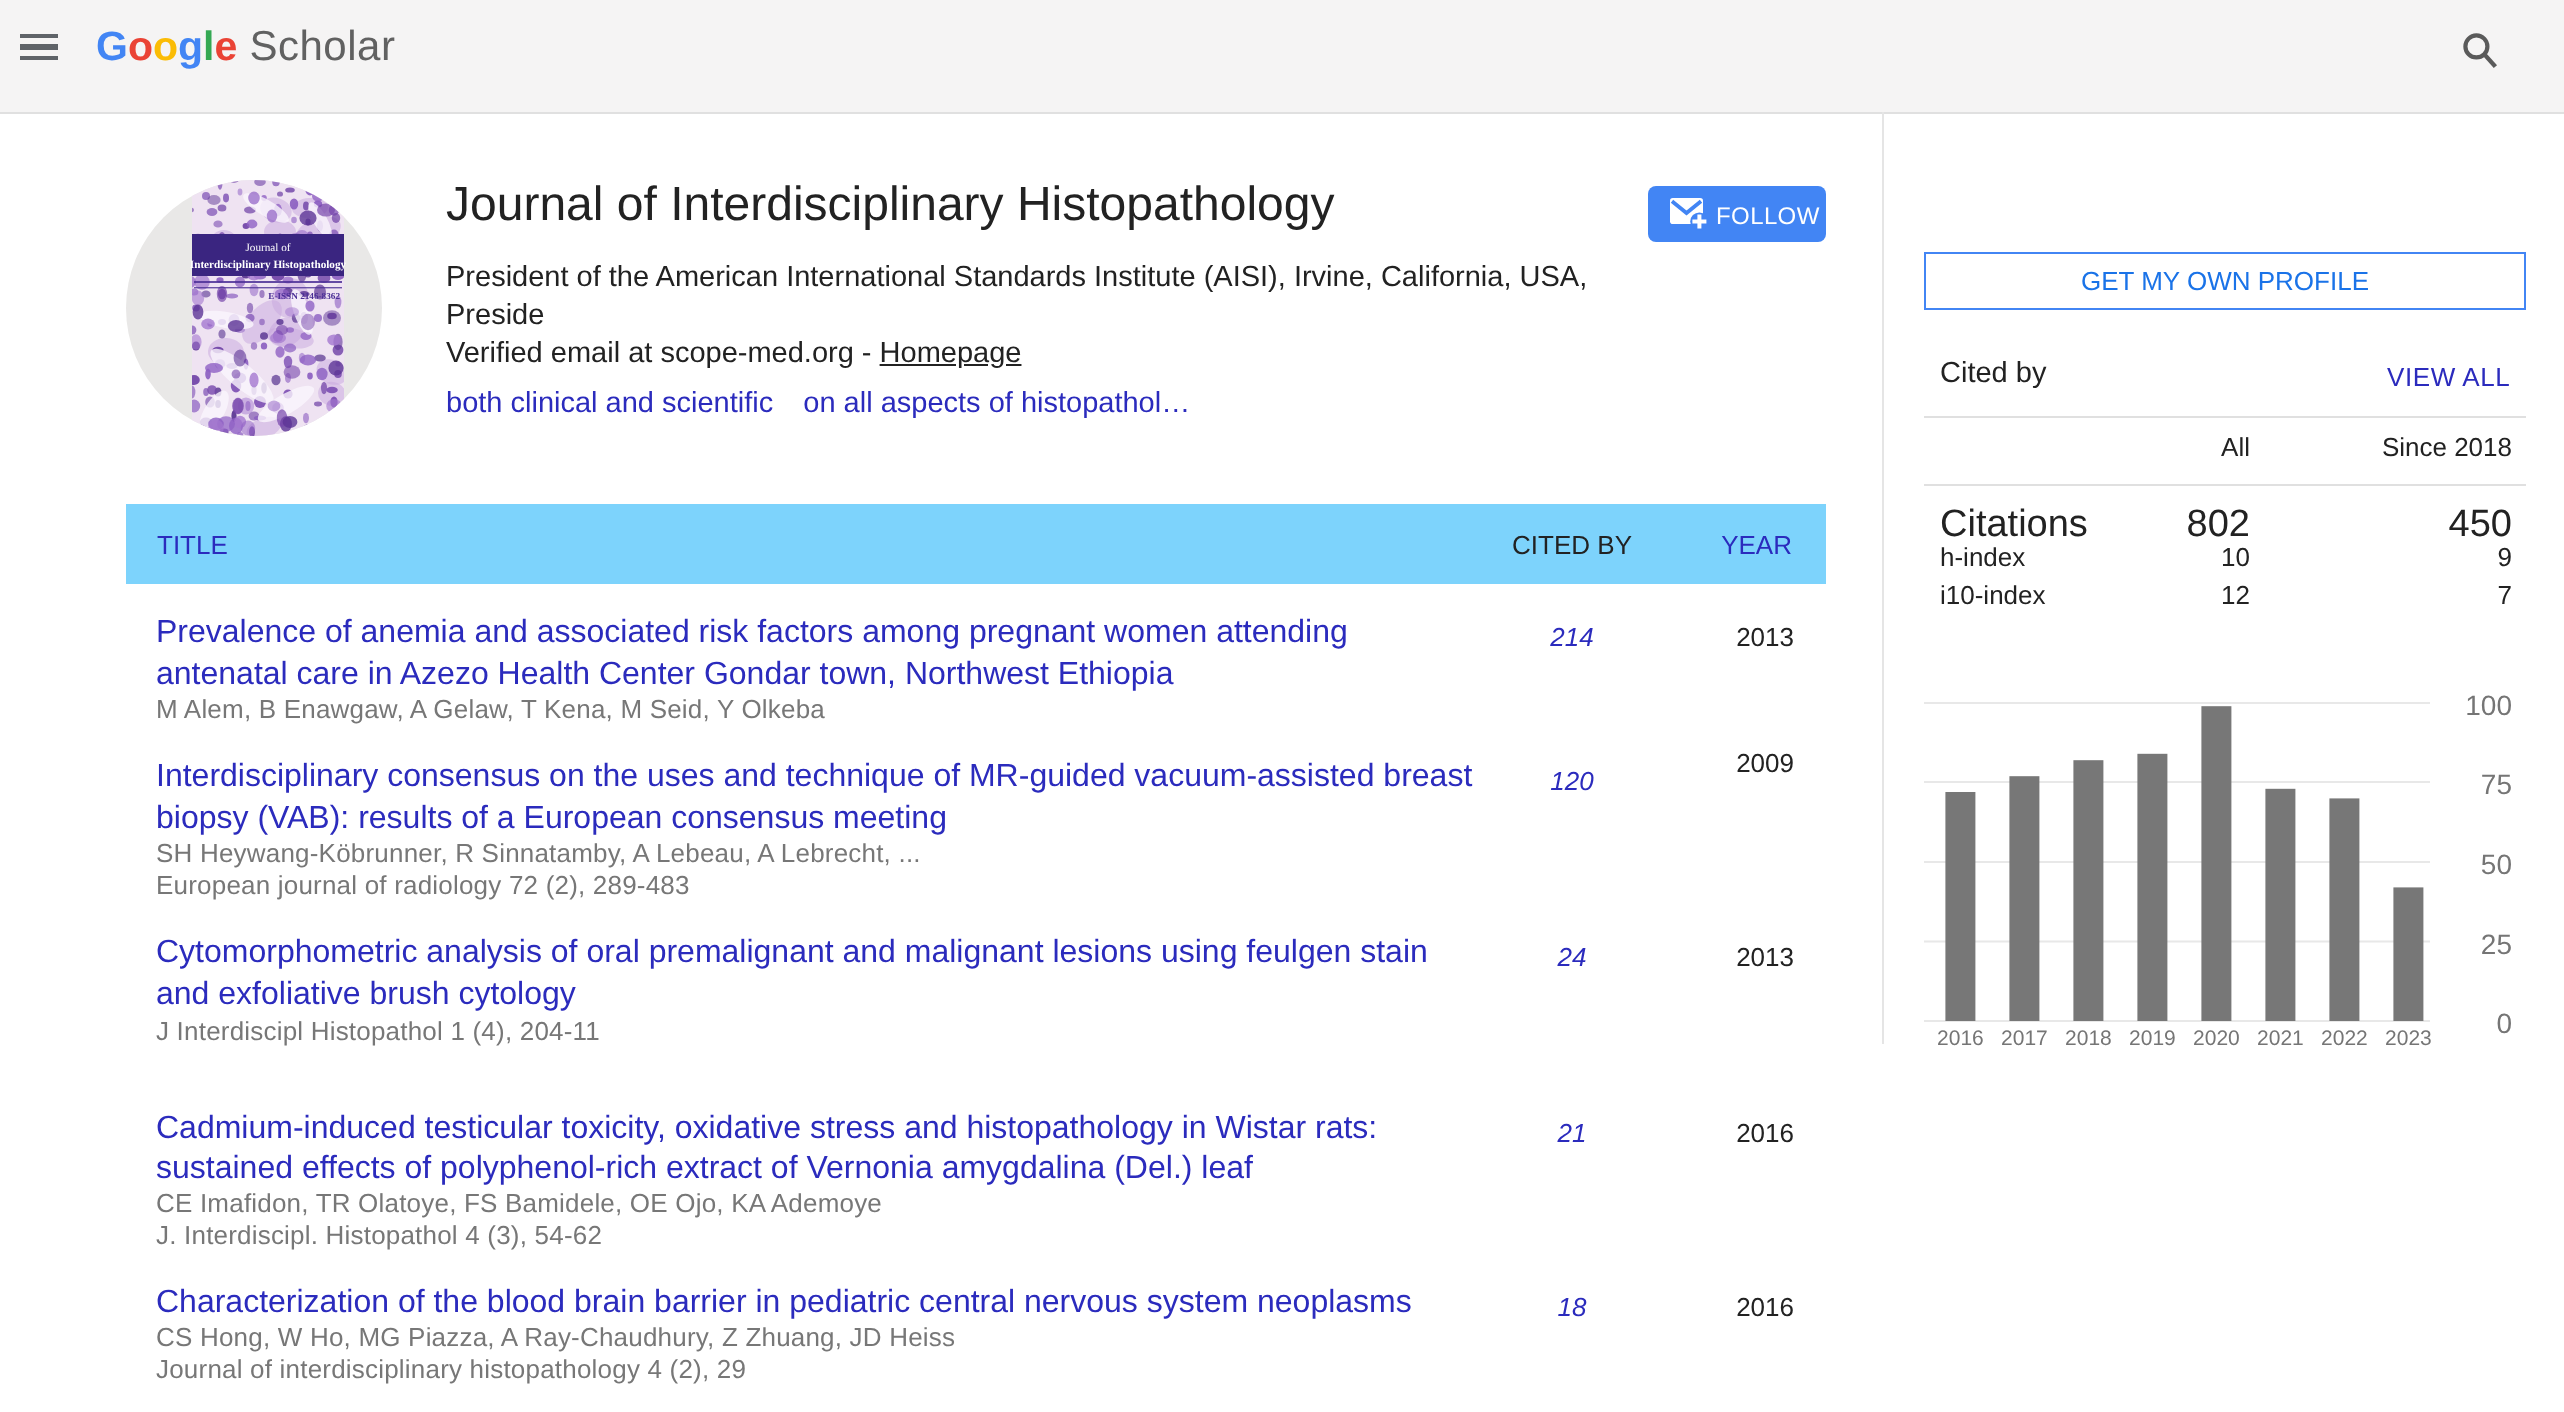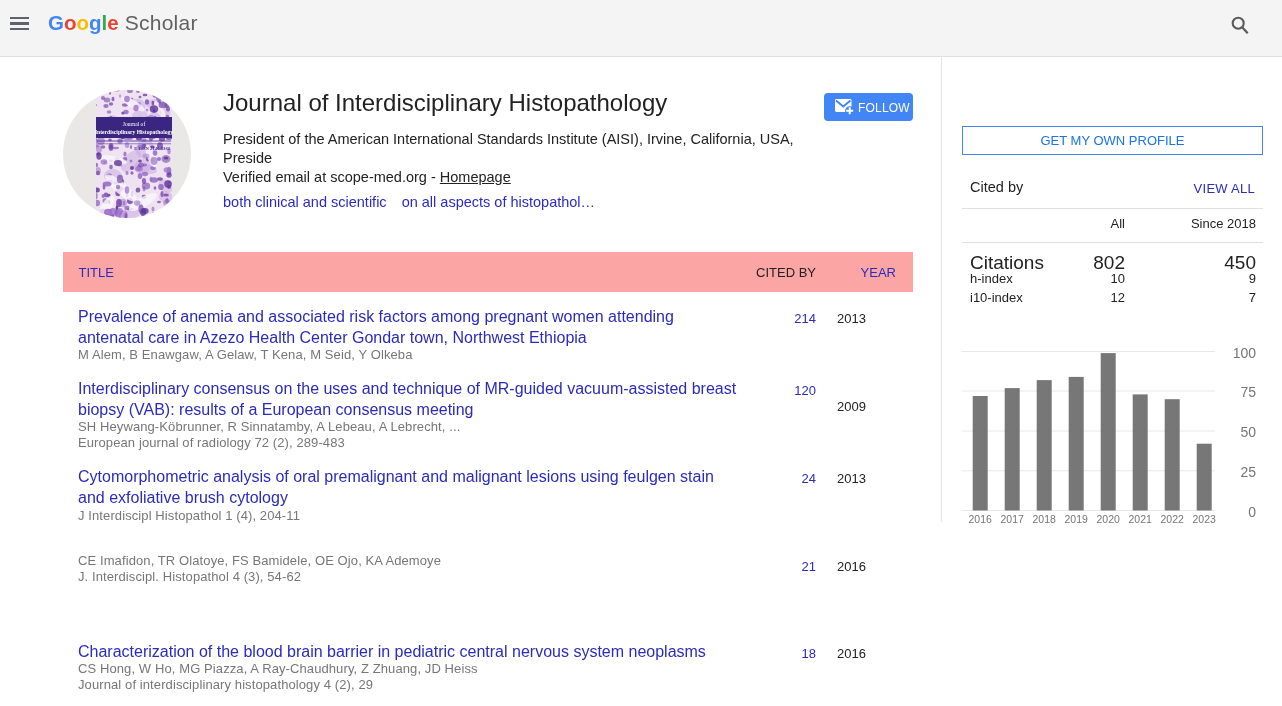--- a/index.html
+++ b/index.html
@@ -23,29 +23,29 @@
 #pname { left:223px; top:88.5px; font-size:24px; color:#222; }
 #paff { left:223px; top:129.5px; font-size:14.5px; color:#222; line-height:19px; width:590px; }
 #pverif { left:223px; top:169px; font-size:14.5px; color:#222; }
 #pints { left:223px; top:193.5px; font-size:14.5px; }
 #pints a { margin-right:15px;margin-top:12px; }
 #followbtn { left:824px; top:93px; width:89px; height:28px; background:#4285f4;
   border-radius:4px; color:#fff; font-size:13px; }
 #followbtn span { position:absolute; left:34px; top:7.5px; font-size:12px; letter-spacing:0.2px; }
 
 
-#thead { left:63px; top:252px; width:850px; height:40px; background:#fca5a5; font-size:13px; }
+#thead { left:63px; top:252px; width:850px; height:40px; background:#7dd3fc; font-size:13px; }
 #thead .t1 { position:absolute; left:15.5px; top:13px; }
 #thead .t2 { position:absolute; right:97px; top:13px; color:#222; }
 #thead .t3 { position:absolute; right:17px; top:13px; }
 .row { left:78px; width:664px; }
 .row .ti { font-size:16px; line-height:20.5px; color:#2b2bbd; }
 .row .au, .row .jo { font-size:13px; letter-spacing:0.1px; line-height:16px; color:#777; } .row .au { margin-top:-1.3px; }
-.cb { width:60px; text-align:right; font-size:13px; }
-.yr { width:60px; text-align:left; font-size:13px; color:#222; }
+.cb { width:60px; text-align:center; font-size:13px;font-style:italic; }
+.yr { width:60px; text-align:right; font-size:13px; color:#222; }
 
 
 #divider { left:941px; top:56px; width:1px; height:466px; background:#e5e5e5; }
 #ownbtn { left:962px; top:93px; width:301px; height:29px; border:1px solid #4285f4;
   background:#fff; color:#1a73e8; font-size:13px; text-align:center; line-height:27px;margin-top:33px; }
 #citedby-h { left:970px; top:179px; font-size:14.5px; color:#222; }
 #viewall { left:1193.5px; top:181px; font-size:13px; letter-spacing:0.3px; }
 .hr { left:962px; width:301px; height:1px; background:#e0e0e0; }
 </style>
 </head>
@@ -332,28 +332,29 @@
 <div class="au">M Alem, B Enawgaw, A Gelaw, T Kena, M Seid, Y Olkeba</div>
 </div>
 <div class="cb abs blue" style="left:756px;top:311.4px">214</div>
 <div class="yr abs" style="left:837px;top:311.4px">2013</div>
 <div class="row abs" style="top:379px">
 <div class="ti">Interdisciplinary consensus on the uses and technique of MR-guided vacuum-assisted breast biopsy (VAB): results of a European consensus meeting</div>
 <div class="au">SH Heywang-Köbrunner, R Sinnatamby, A Lebeau, A Lebrecht, ...</div>
 <div class="jo">European journal of radiology 72 (2), 289-483</div>
 </div>
 <div class="cb abs blue" style="left:756px;top:383.4px">120</div>
-<div class="yr abs" style="left:837px;top:399px">2009</div>
+<div class="yr abs" style="left:837px;top:374px">2009</div>
 <div class="row abs" style="top:467px">
 <div class="ti">Cytomorphometric analysis of oral premalignant and malignant lesions using feulgen stain and exfoliative brush cytology</div>
 <div class="jo">J Interdiscipl Histopathol 1 (4), 204-11</div>
 </div>
 <div class="cb abs blue" style="left:756px;top:471.4px">24</div>
 <div class="yr abs" style="left:837px;top:471.4px">2013</div>
 <div class="row abs" style="top:554.5px">
+<div class="ti">Cadmium-induced testicular toxicity, oxidative stress and histopathology in Wistar rats: sustained effects of polyphenol-rich extract of Vernonia amygdalina (Del.) leaf</div>
 <div class="au">CE Imafidon, TR Olatoye, FS Bamidele, OE Ojo, KA Ademoye</div>
 <div class="jo">J. Interdiscipl. Histopathol 4 (3), 54-62</div>
 </div>
 <div class="cb abs blue" style="left:756px;top:558.9px">21</div>
 <div class="yr abs" style="left:837px;top:558.9px">2016</div>
 <div class="row abs" style="top:642px">
 <div class="ti">Characterization of the blood brain barrier in pediatric central nervous system neoplasms</div>
 <div class="au">CS Hong, W Ho, MG Piazza, A Ray-Chaudhury, Z Zhuang, JD Heiss</div>
 <div class="jo">Journal of interdisciplinary histopathology 4 (2), 29</div>
 </div>

